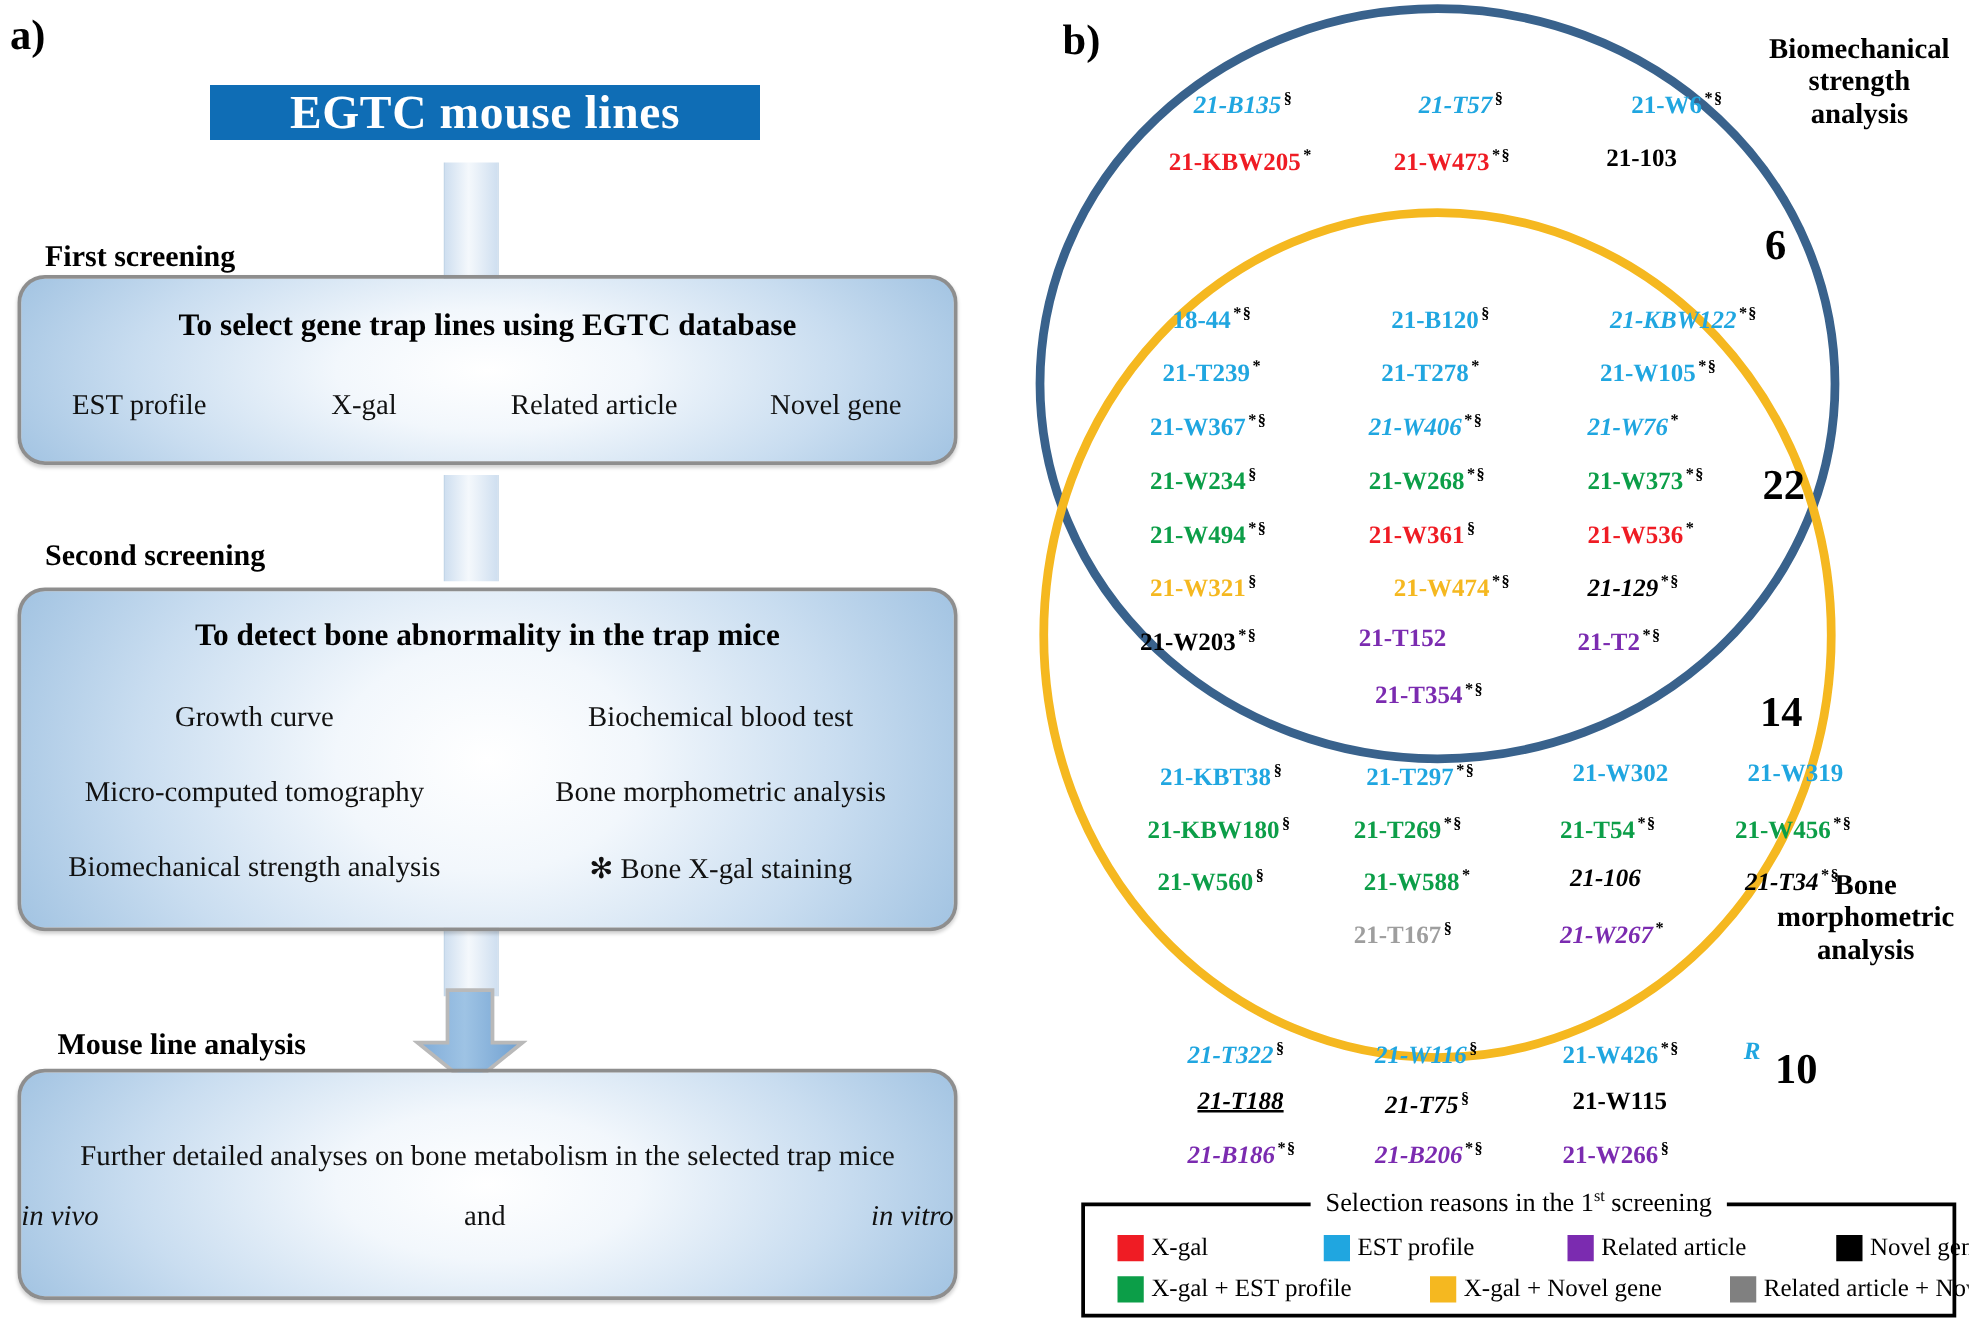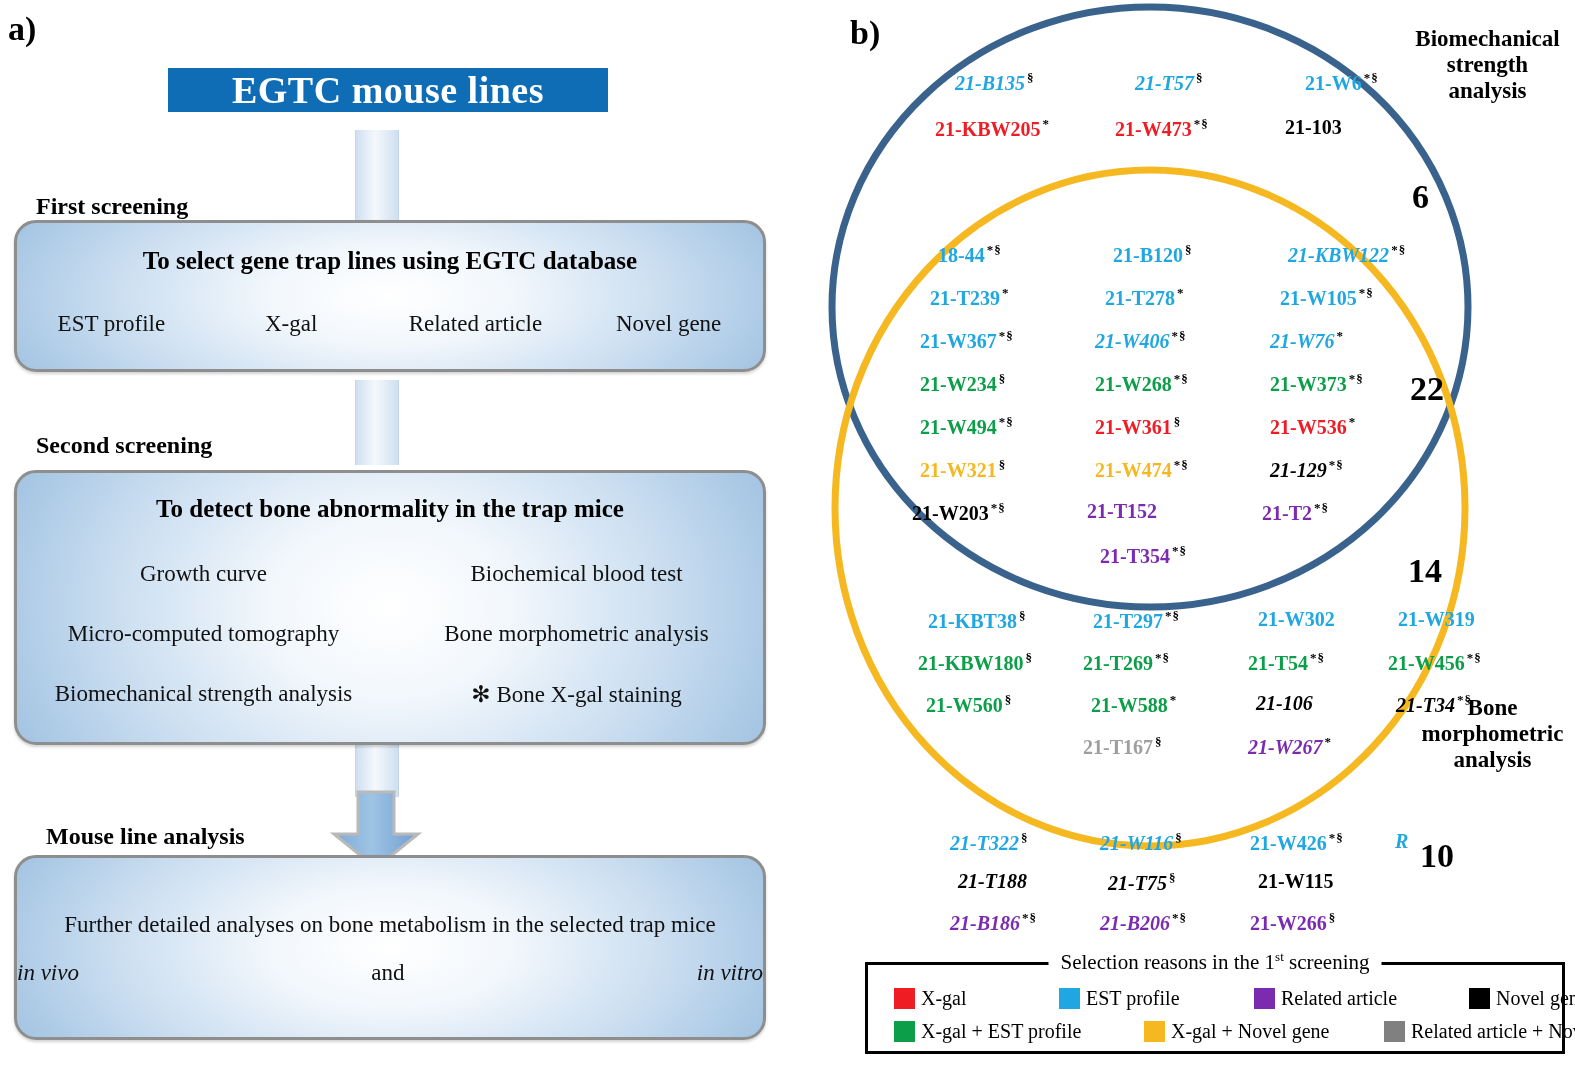--- a/index.html
+++ b/index.html
@@ -244,21 +244,21 @@
         <span style="position: absolute; left: 175px; white-space: nowrap;"><span class="gene" style="color: rgb(12, 158, 72);"><span>21-W268</span><span class="mk">*§</span></span></span>
         <span style="position: absolute; left: 350px; white-space: nowrap;"><span class="gene" style="color: rgb(12, 158, 72);"><span>21-W373</span><span class="mk">*§</span></span></span>
       </div>
       <div class="grow" style="top: 172px; left: 0px;">
         <span style="position: absolute; left: 0px; white-space: nowrap;"><span class="gene" style="color: rgb(12, 158, 72);"><span>21-W494</span><span class="mk">*§</span></span></span>
         <span style="position: absolute; left: 175px; white-space: nowrap;"><span class="gene" style="color: rgb(239, 28, 36);"><span>21-W361</span><span class="mk">§</span></span></span>
         <span style="position: absolute; left: 350px; white-space: nowrap;"><span class="gene" style="color: rgb(239, 28, 36);"><span>21-W536</span><span class="mk">*</span></span></span>
       </div>
       <div class="grow" style="top: 215px; left: 0px;">
         <span style="position: absolute; left: 0px; white-space: nowrap;"><span class="gene" style="color: rgb(245, 184, 32);"><span>21-W321</span><span class="mk">§</span></span></span>
-        <span style="position: absolute; left: 175px; white-space: nowrap;"><span class="gene" style="color: rgb(245, 184, 32);"><span>21-W474</span><span class="mk">*§</span></span></span>
+        <span style="position: absolute; left: 175px; white-space: nowrap;"><span class="gene" style="color: rgb(245, 184, 32); margin-left: 20px;"><span>21-W474</span><span class="mk">*§</span></span></span>
         <span style="position: absolute; left: 350px; white-space: nowrap;"><span class="gene it" style="color: rgb(0, 0, 0);"><span>21-129</span><span class="mk">*§</span></span></span>
       </div>
       <div class="grow" style="top: 258px; left: 0px;">
         <span style="position: absolute; left: -8px; white-space: nowrap;"><span class="gene" style="color: rgb(0, 0, 0);"><span>21-W203</span><span class="mk">*§</span></span></span>
         <span style="position: absolute; left: 167px; white-space: nowrap;"><span class="gene" style="color: rgb(123, 43, 176);"><span>21-T152</span></span></span>
         <span style="position: absolute; left: 342px; white-space: nowrap;"><span class="gene" style="color: rgb(123, 43, 176);"><span>21-T2</span><span class="mk">*§</span></span></span>
       </div>
       <div class="grow" style="top: 301px; left: 180px;">
         <span class="gene" style="color: rgb(123, 43, 176);"><span>21-T354</span><span class="mk">*§</span></span>
       </div>
@@ -288,21 +288,21 @@
       </div>
     </div>
   <div class="gene-grid" id="region-outside" style="left: 130px; top: 830px;">
       <div class="grow" style="top: 0px; left: 0px;">
         <span style="position: absolute; left: 0px; white-space: nowrap;"><span class="gene it" style="color: rgb(32, 166, 224);"><span>21-T322</span><span class="mk">§</span></span></span>
         <span style="position: absolute; left: 150px; white-space: nowrap;"><span class="gene it" style="color: rgb(32, 166, 224);"><span>21-W116</span><span class="mk">§</span></span></span>
         <span style="position: absolute; left: 300px; white-space: nowrap;"><span class="gene" style="color: rgb(32, 166, 224);"><span>21-W426</span><span class="mk">*§</span></span></span>
         <span style="position: absolute; left: 445px; white-space: nowrap;"><span class="gene it" style="color: rgb(32, 166, 224);"><span>R</span></span></span>
       </div>
       <div class="grow" style="top: 40px; left: 0px;">
-        <span style="position: absolute; left: 8px; white-space: nowrap;"><span class="gene it" style="color: rgb(0, 0, 0);"><span>21-T188</span></span></span>
+        <span style="position: absolute; left: 8px; white-space: nowrap;"><span class="gene it" style="color: rgb(0, 0, 0); text-decoration: underline;"><span>21-T188</span></span></span>
         <span style="position: absolute; left: 158px; white-space: nowrap;"><span class="gene it" style="color: rgb(0, 0, 0);"><span>21-T75</span><span class="mk">§</span></span></span>
         <span style="position: absolute; left: 308px; white-space: nowrap;"><span class="gene" style="color: rgb(0, 0, 0);"><span>21-W115</span></span></span>
       </div>
       <div class="grow" style="top: 80px; left: 0px;">
         <span style="position: absolute; left: 0px; white-space: nowrap;"><span class="gene it" style="color: rgb(123, 43, 176);"><span>21-B186</span><span class="mk">*§</span></span></span>
         <span style="position: absolute; left: 150px; white-space: nowrap;"><span class="gene it" style="color: rgb(123, 43, 176);"><span>21-B206</span><span class="mk">*§</span></span></span>
         <span style="position: absolute; left: 300px; white-space: nowrap;"><span class="gene" style="color: rgb(123, 43, 176); text-align: center;"><span>21-W266</span><span class="mk">§</span></span></span>
       </div>
     </div>
 

